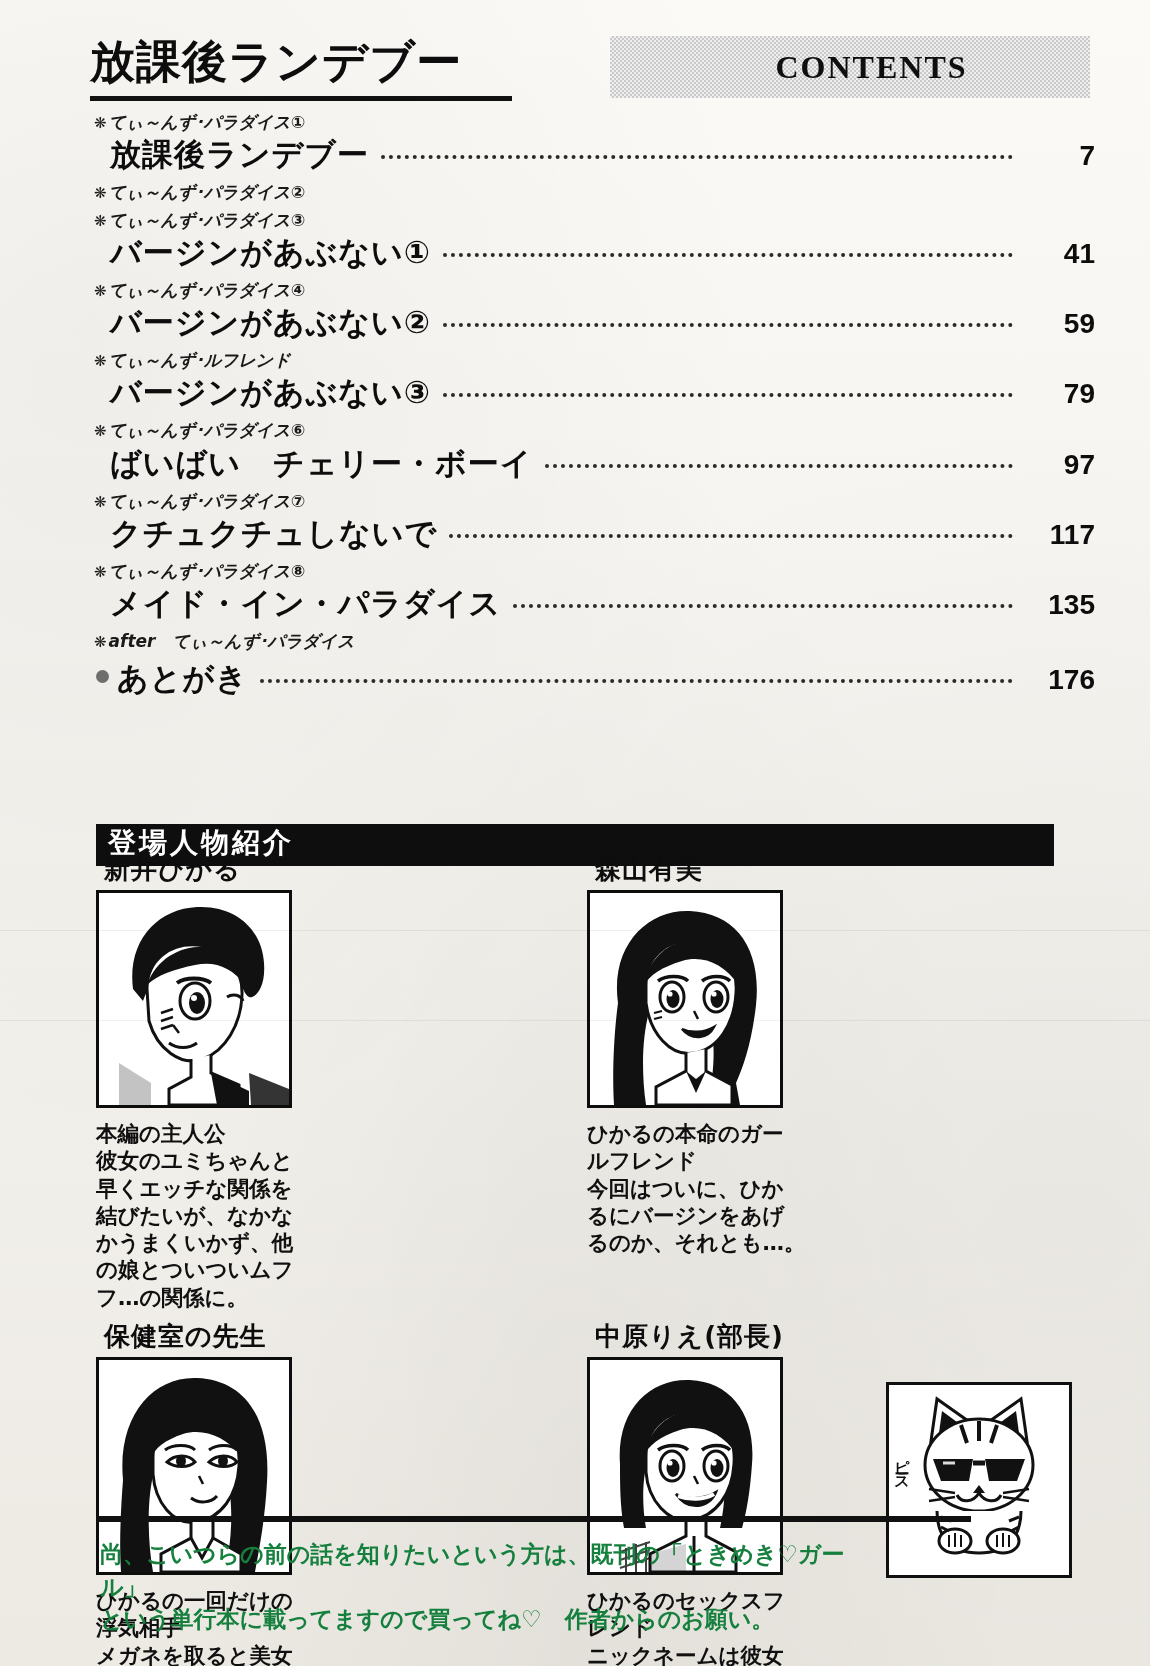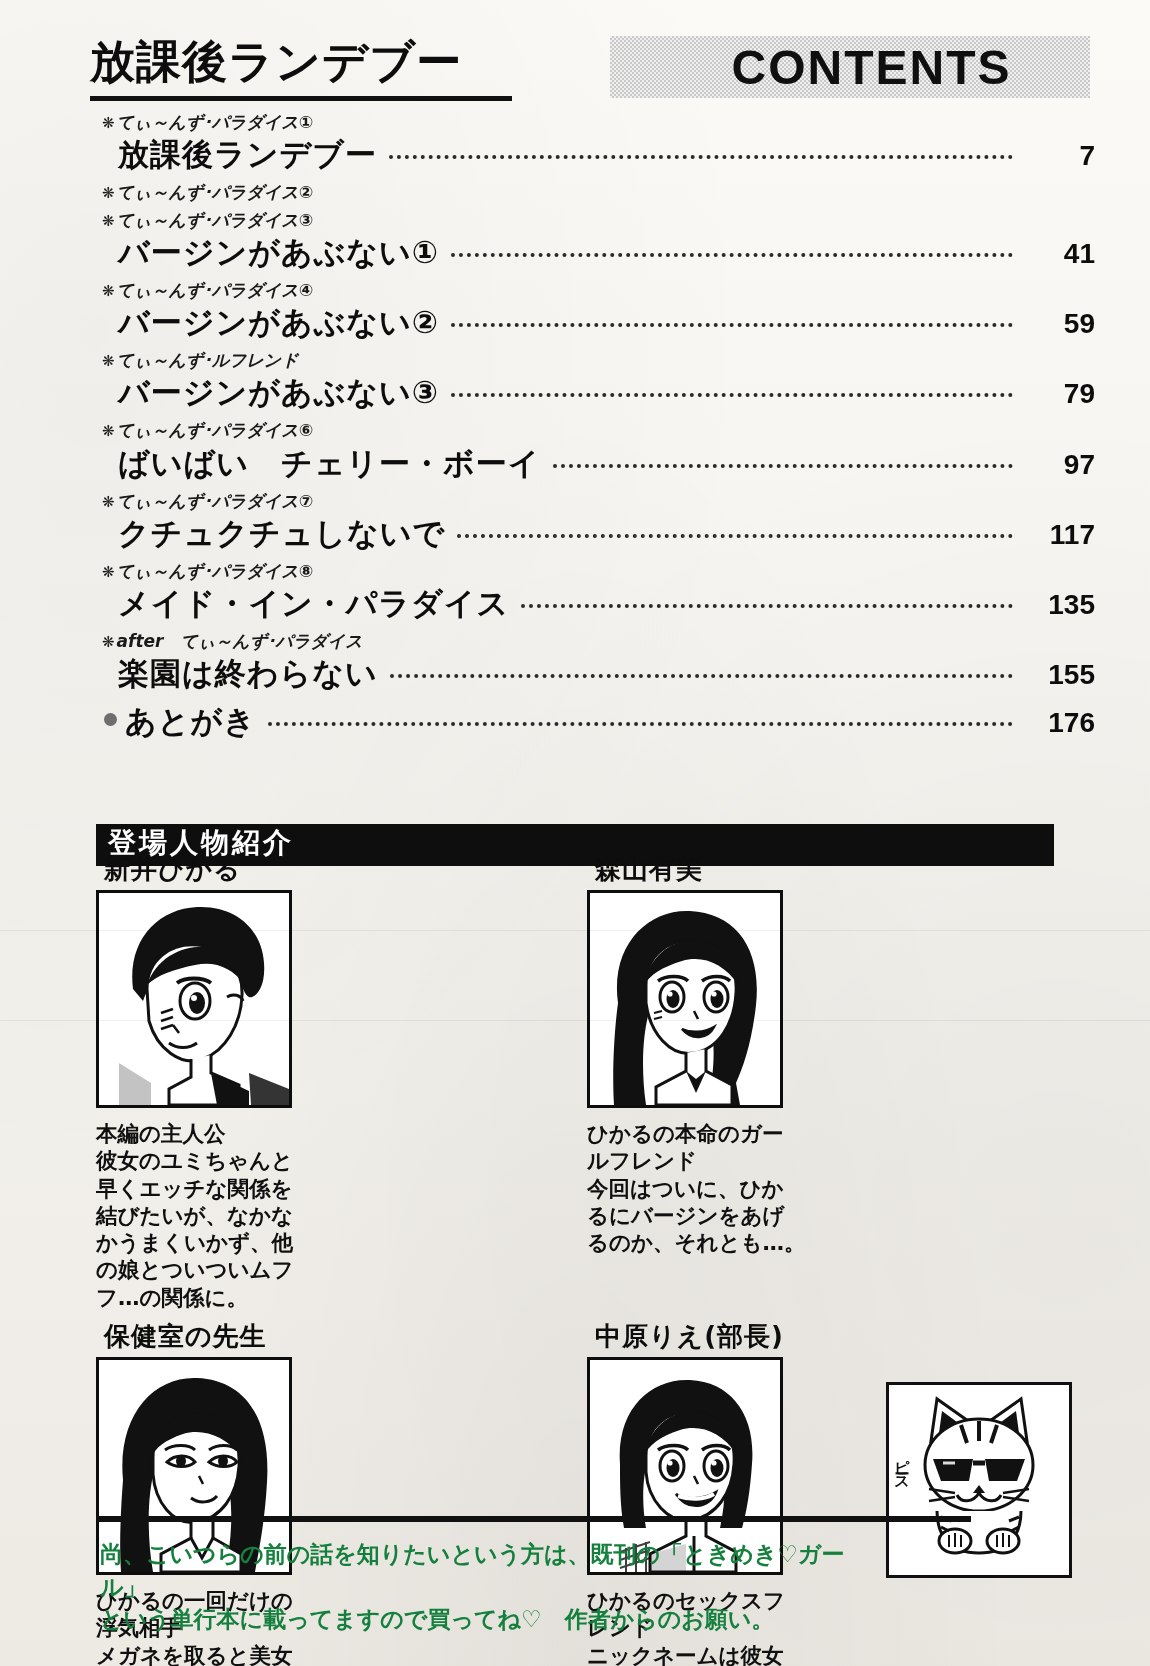--- a/index.html
+++ b/index.html
@@ -71,33 +71,33 @@
     width: 480px;
     height: 62px;
     background:
       repeating-conic-gradient(#c9c9c9 0% 25%, #efefef 0% 50%) 0 0 / 4px 4px;
     border: 0;
     display: flex;
     align-items: center;
     justify-content: center;
   }
   .contents-banner span {
-    font-family: Liberation Sans, sans-serif;
-    font-weight: bold;
-    font-size: 48px;
+    font-family: Liberation Serif, serif;
+    font-weight: bold;
+    font-size: 32px;
     letter-spacing: 2px;
     color: #0f0f0f;
     margin-left: 43px;
   }
 
   
   .toc {
     position: absolute;
     top: 112px;
-    left: 96px;
+    left: 88px;
     right: 55px;
   }
   .toc-entry {
     position: relative;
     margin-bottom: 6px;
   }
   .toc-kicker {
     font-size: 17px;
     font-weight: bold;
     font-style: italic;
@@ -349,25 +349,20 @@
       <div class="toc-kicker"><span class="mark">❋</span><span>てぃ～んず･パラダイス⑧</span></div>
       <div class="toc-line">
         <span class="toc-title">メイド・イン・パラダイス</span>
         <span class="dots"></span>
         <span class="toc-page">135</span>
       </div>
     </div>
 
     <div class="toc-entry">
       <div class="toc-kicker"><span class="mark">❋</span><span>after　てぃ～んず･パラダイス</span></div>
-      <div class="toc-line">
-        <span class="toc-title">楽園は終わらない</span>
-        <span class="dots"></span>
-        <span class="toc-page">155</span>
-      </div>
     </div>
 
     <div class="toc-entry afterword">
       <div class="toc-kicker"><span></span></div>
       <div class="toc-line">
         <span class="bullet-dot"></span>
         <span class="toc-title">あとがき</span>
         <span class="dots"></span>
         <span class="toc-page">176</span>
       </div>

